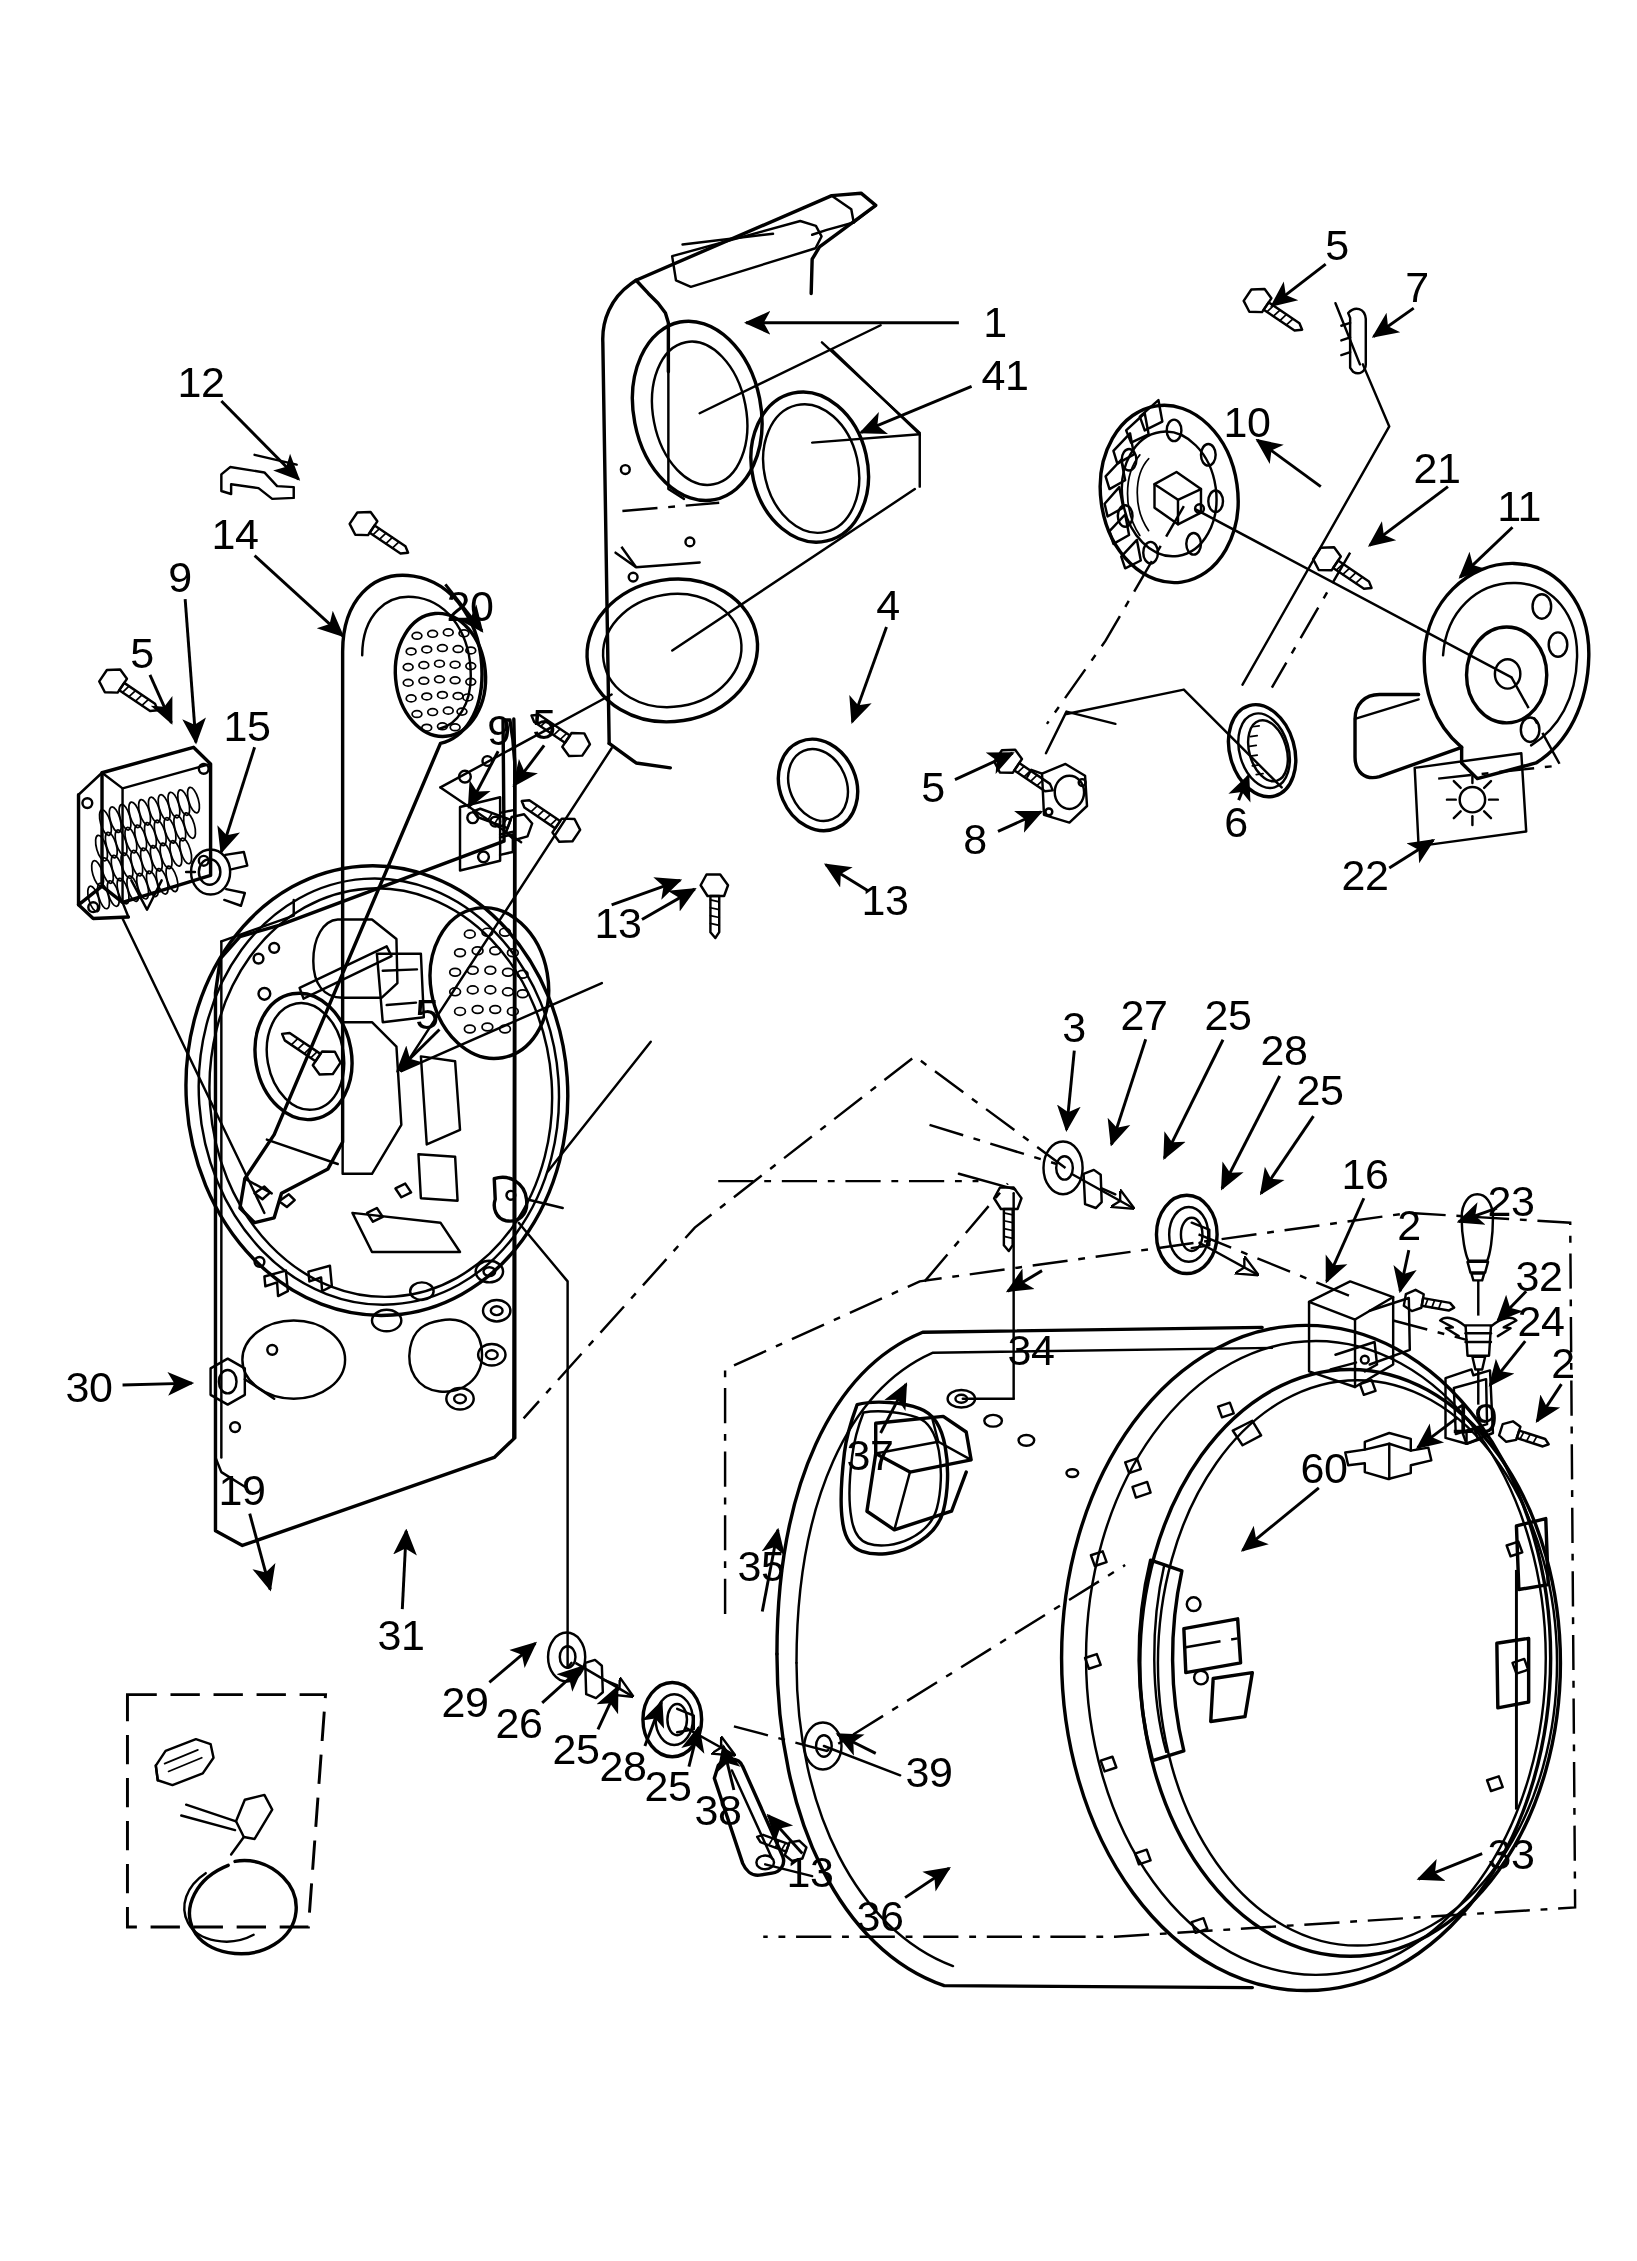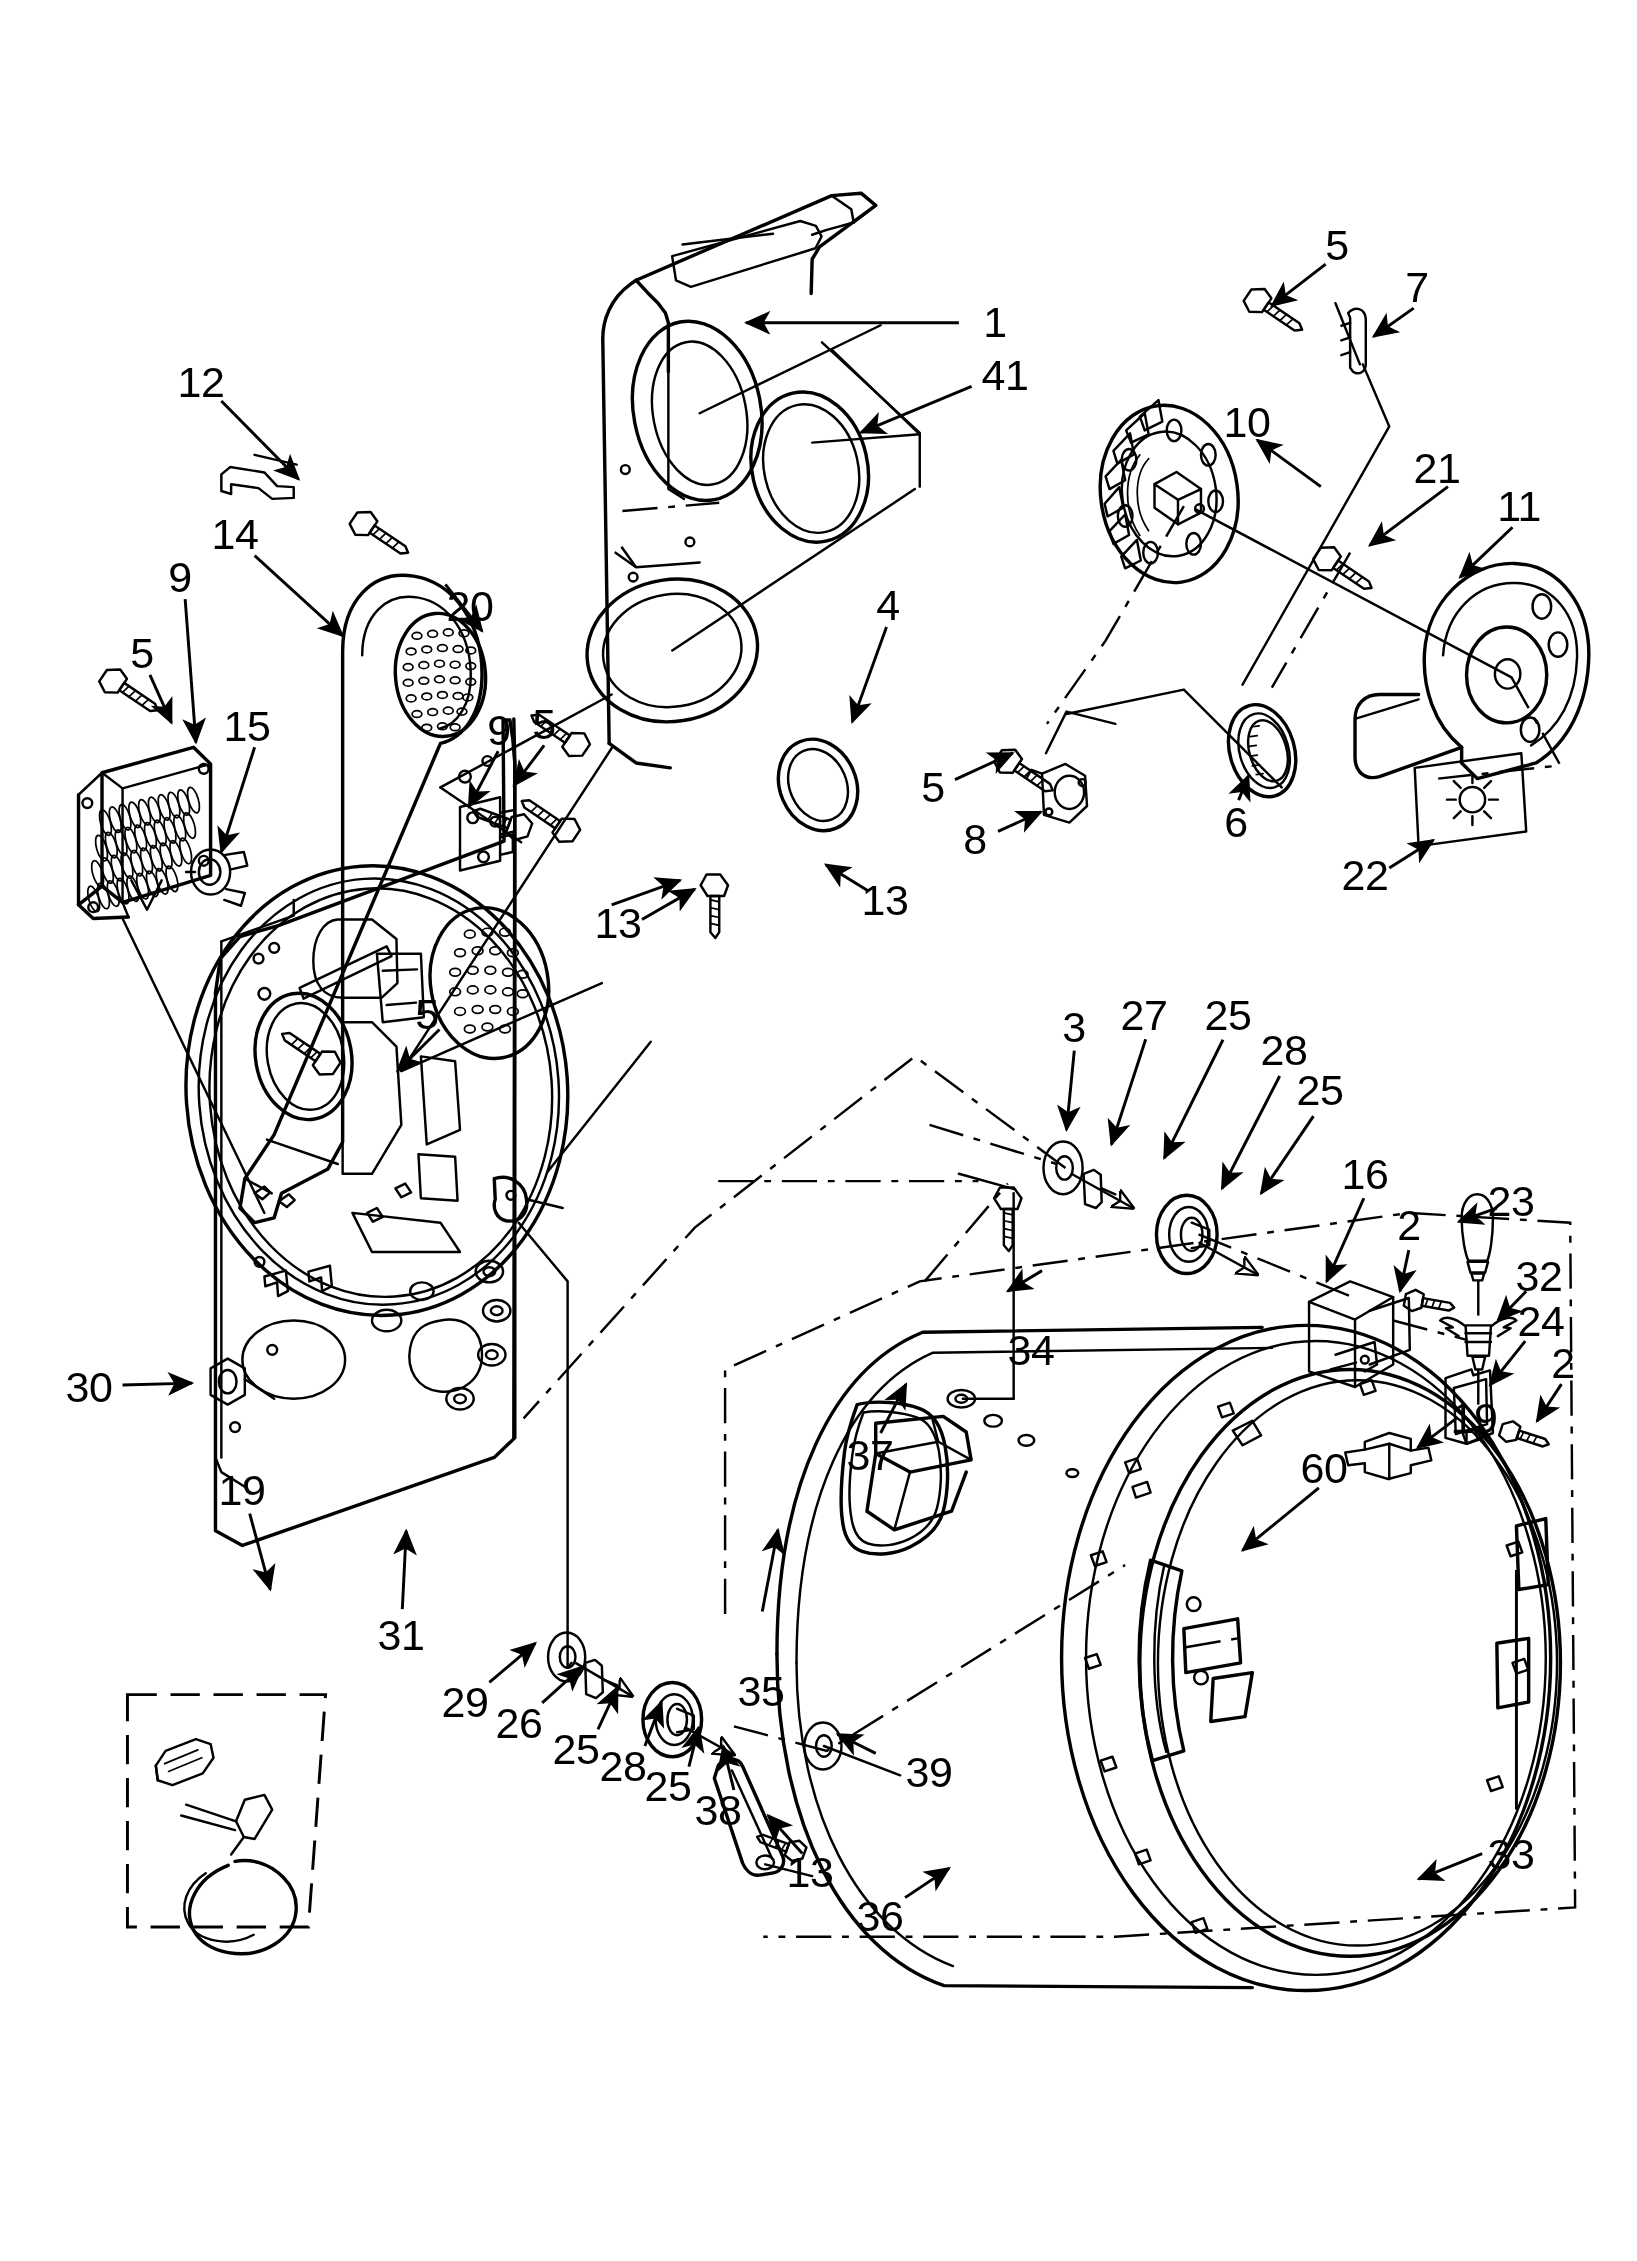--- a/index.html
+++ b/index.html
@@ -767,21 +767,21 @@
       <div class="callout" style="left: 1511px; top: 1201px;">23</div>
       <div class="callout" style="left: 1539px; top: 1276px;">32</div>
       <div class="callout" style="left: 1541px; top: 1321px;">24</div>
       <div class="callout" style="left: 1563px; top: 1363px;">2</div>
       <div class="callout" style="left: 1031px; top: 1350px;">34</div>
       <div class="callout" style="left: 1474px; top: 1418px;">19</div>
       <div class="callout" style="left: 89px; top: 1387px;">30</div>
       <div class="callout" style="left: 870px; top: 1455px;">37</div>
       <div class="callout" style="left: 1324px; top: 1468px;">60</div>
       <div class="callout" style="left: 401px; top: 1635px;">31</div>
-      <div class="callout" style="left: 761px; top: 1691px;">35</div>
+      <div class="callout" style="left: 761px; top: 1566px;">35</div>
       <div class="callout" style="left: 242px; top: 1490px;">19</div>
       <div class="callout" style="left: 465px; top: 1702px;">29</div>
       <div class="callout" style="left: 519px; top: 1723px;">26</div>
       <div class="callout" style="left: 576px; top: 1749px;">25</div>
       <div class="callout" style="left: 623px; top: 1766px;">28</div>
       <div class="callout" style="left: 668px; top: 1786px;">25</div>
       <div class="callout" style="left: 718px; top: 1810px;">38</div>
       <div class="callout" style="left: 895px; top: 1772px; margin-left: 34px;">39</div>
       <div class="callout" style="left: 810px; top: 1872px;">13</div>
       <div class="callout" style="left: 880px; top: 1916px;">36</div>

